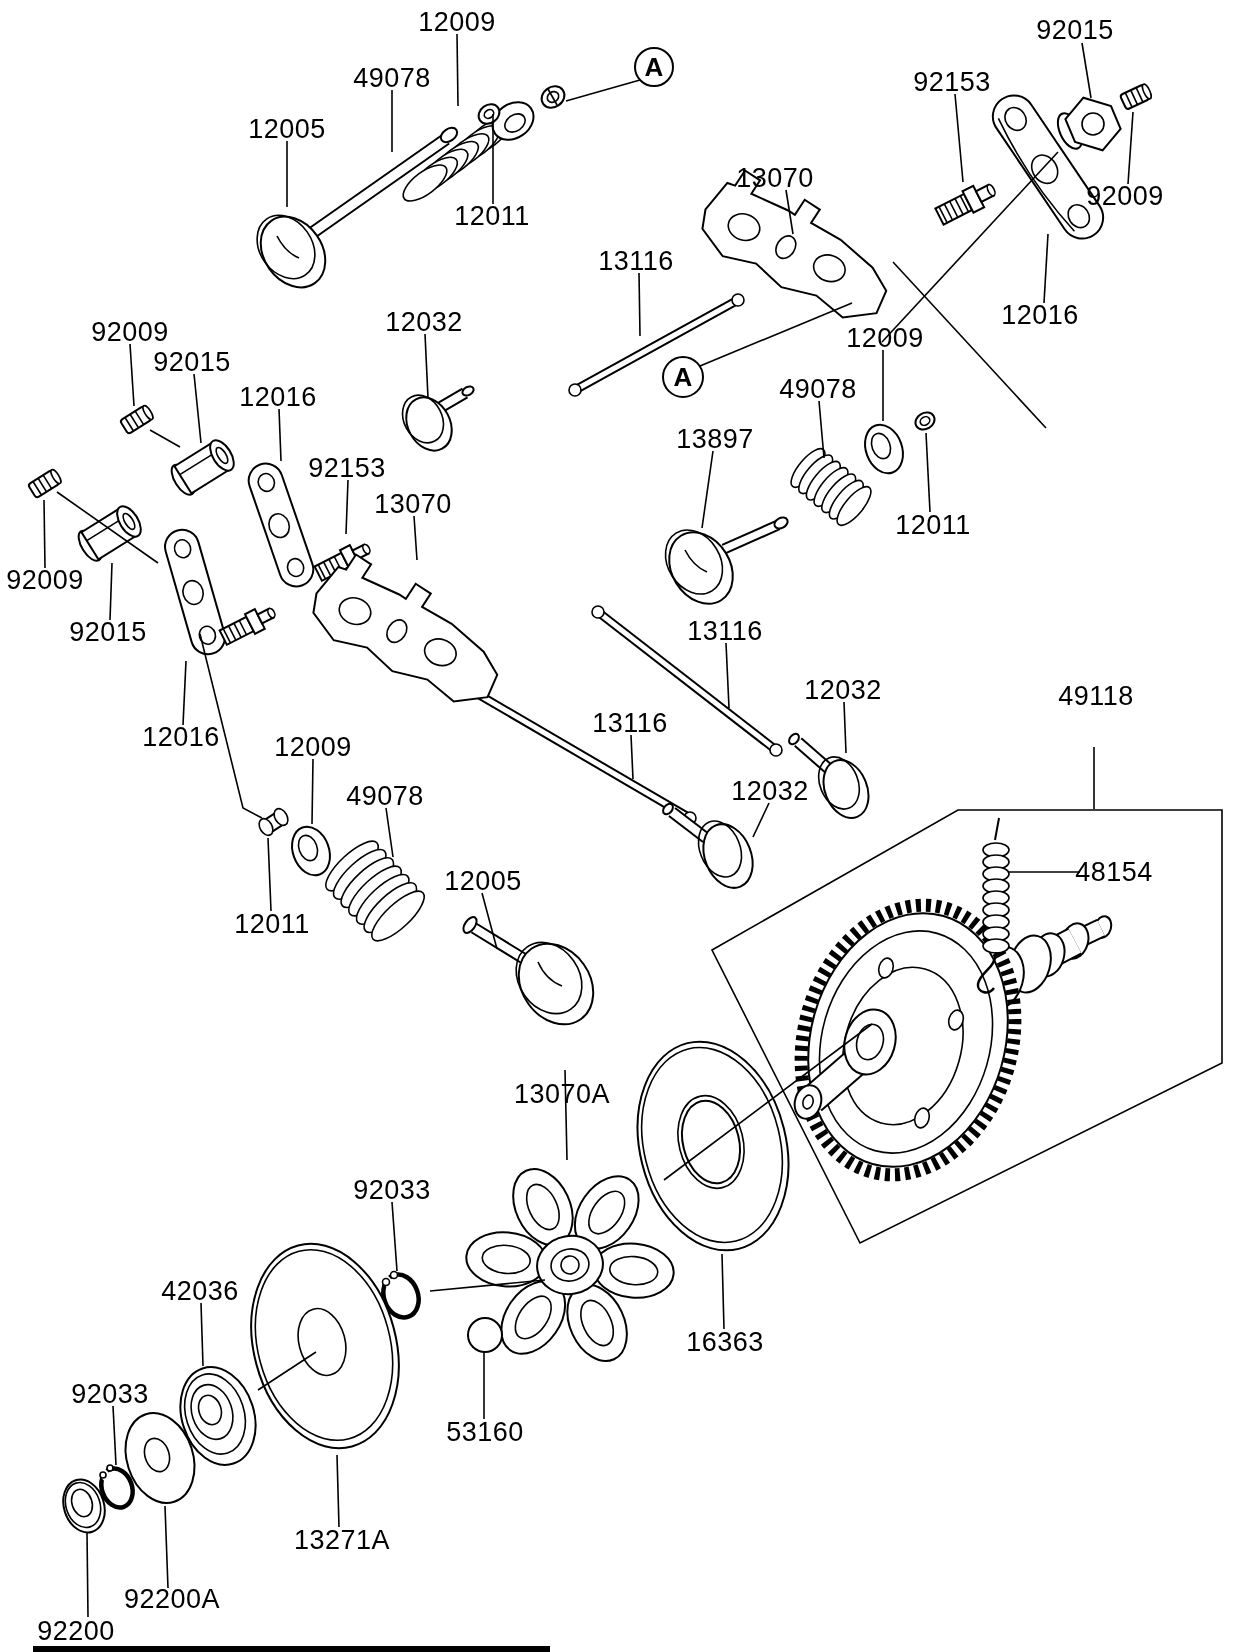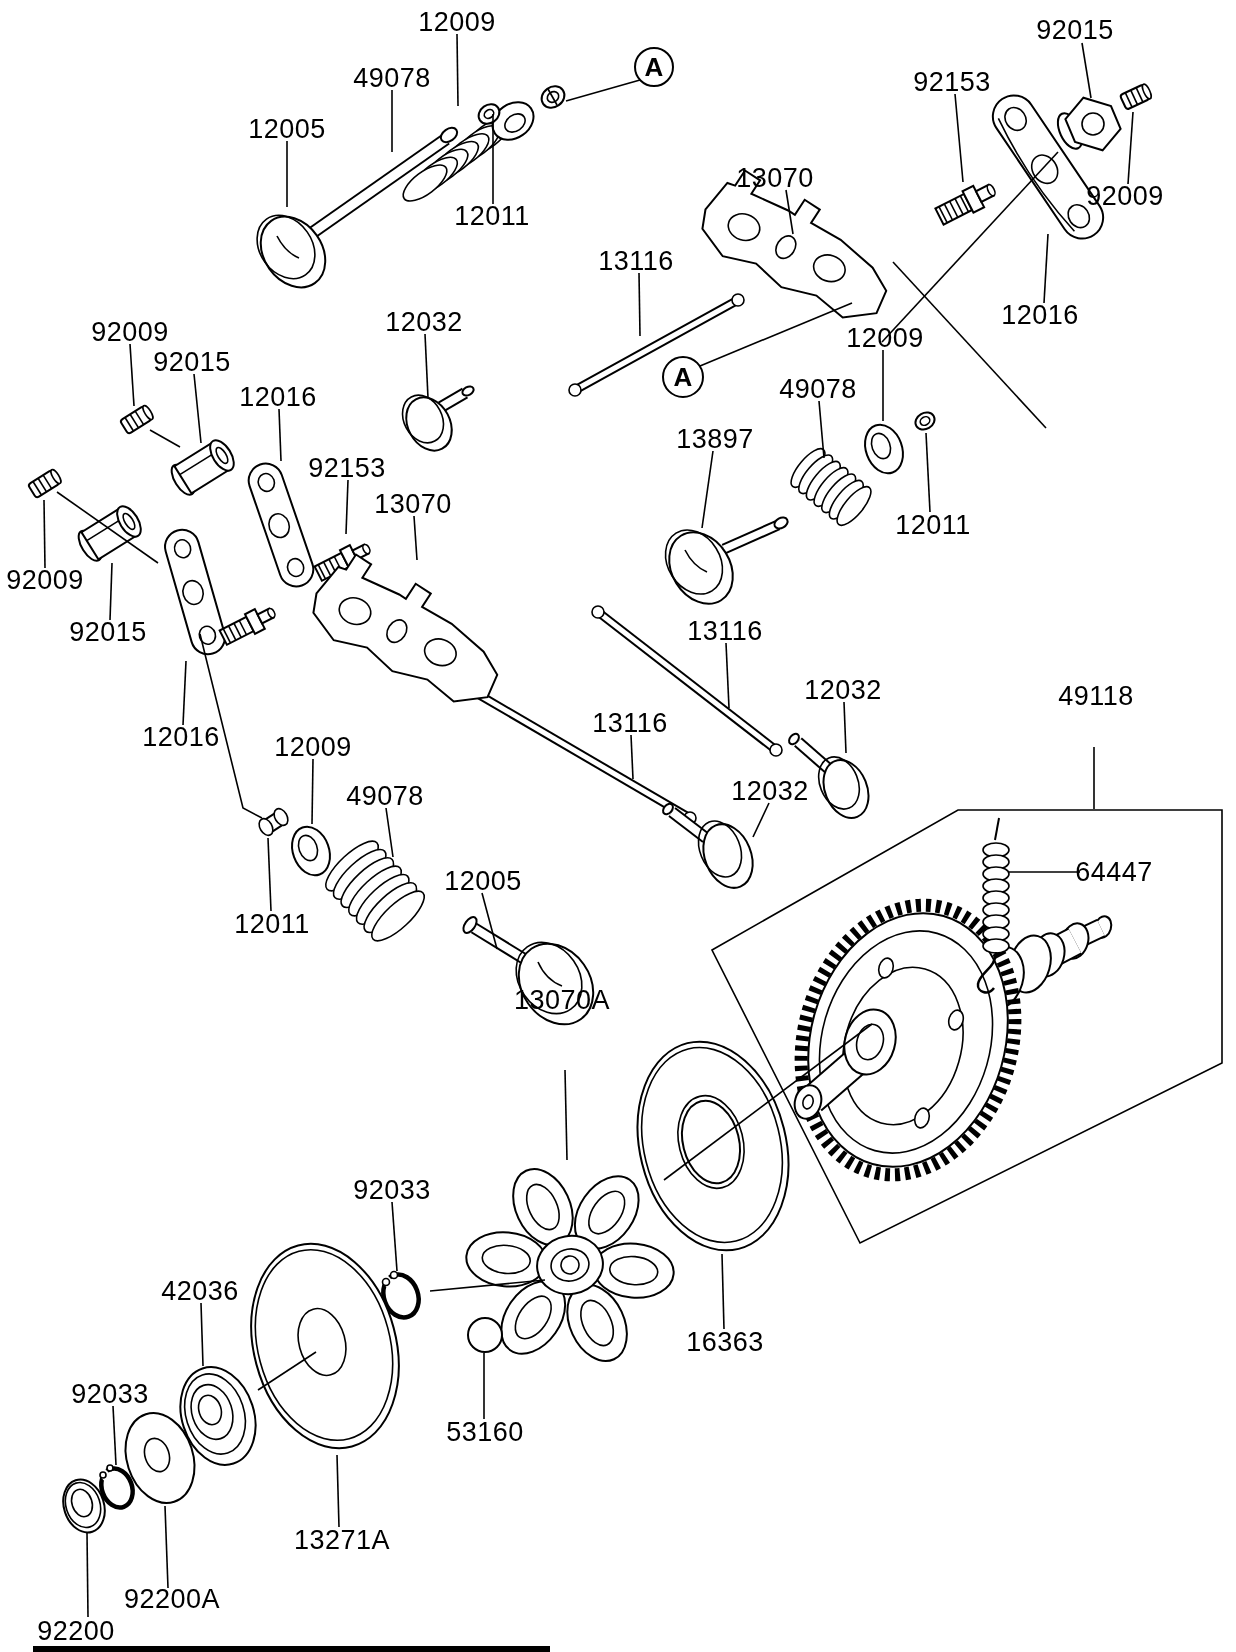--- a/index.html
+++ b/index.html
@@ -458,22 +458,22 @@
 <div class="callout" style="left:181px;top:737px">12016</div>
 <div class="callout" style="left:313px;top:747px">12009</div>
 <div class="callout" style="left:272px;top:924px">12011</div>
 <div class="callout" style="left:385px;top:796px">49078</div>
 <div class="callout" style="left:483px;top:881px">12005</div>
 <div class="callout" style="left:725px;top:631px">13116</div>
 <div class="callout" style="left:630px;top:723px">13116</div>
 <div class="callout" style="left:843px;top:690px">12032</div>
 <div class="callout" style="left:770px;top:791px">12032</div>
 <div class="callout" style="left:1096px;top:696px">49118</div>
-<div class="callout" style="left:1114px;top:872px">64447</div>
-<div class="callout" style="left:562px;top:1000px">13070A</div>
+<div class="callout" style="left:1114px;top:872px">48154</div>
+<div class="callout" style="left:562px;top:1094px">13070A</div>
 <div class="callout" style="left:392px;top:1190px">92033</div>
 <div class="callout" style="left:725px;top:1342px">16363</div>
 <div class="callout" style="left:485px;top:1432px">53160</div>
 <div class="callout" style="left:342px;top:1540px">13271A</div>
 <div class="callout" style="left:200px;top:1291px">42036</div>
 <div class="callout" style="left:110px;top:1394px">92033</div>
 <div class="callout" style="left:172px;top:1599px">92200A</div>
 <div class="callout" style="left:76px;top:1631px">92200</div>
 
 </div>

